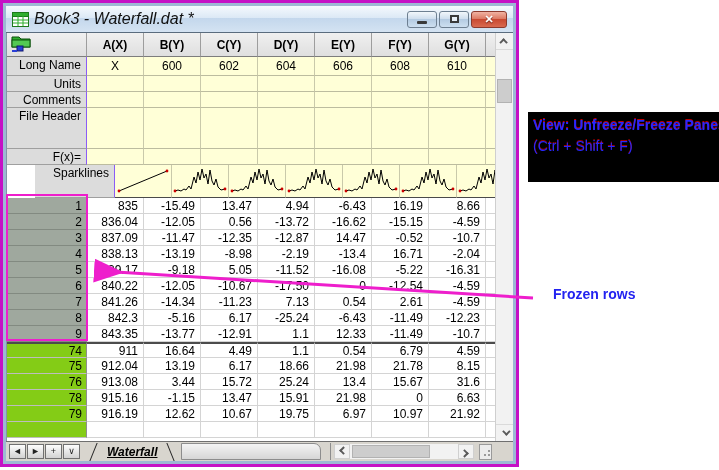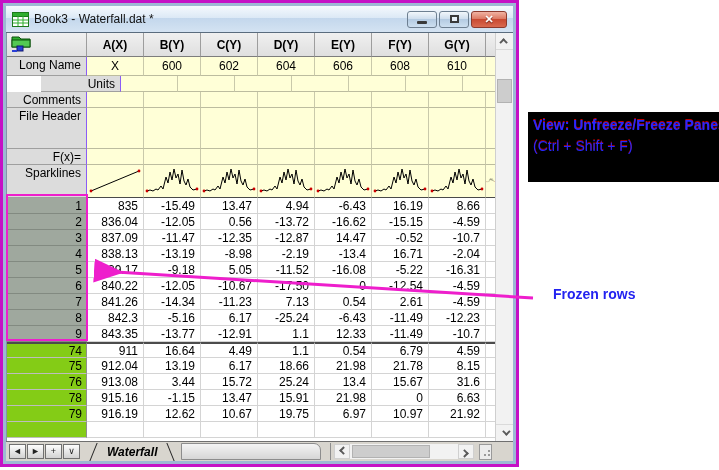--- a/index.html
+++ b/index.html
@@ -11,21 +11,21 @@
   }
   
   .win{position:absolute;left:0;top:0;width:513px;height:461px;border:3px solid #c511c5;}
   .frame{position:absolute;inset:0;border:3px solid #9db8d4;background:#cfdeee;}
   .titlebar{
     height:26px;display:flex;align-items:center;padding:0 4px;
     background:linear-gradient(#f5f9fd,#dce9f6 45%,#c3d7ec 46%,#d4e3f2);
     border-bottom:1px solid #8aa3bf;
   }
   .title-icon{width:17px;height:15px;margin:0 5px 0 2px;flex:0 0 auto;}
-  .title-text{font-size:12px;color:#111;flex:1 1 auto;white-space:nowrap;overflow:hidden;}
+  .title-text{font-size:16px;color:#111;flex:1 1 auto;white-space:nowrap;overflow:hidden;font-style:italic;}
   .winbtns{display:flex;gap:2px;margin-right:2px;}
   .wbtn{
     width:30px;height:17px;border:1px solid #6d7f91;border-radius:3px;
     background:linear-gradient(#f2f7fb,#cfdeee 45%,#b4cbe2 50%,#cddff0);
     display:flex;align-items:center;justify-content:center;box-sizing:border-box;
   }
   .wbtn.close{
     width:36px;border-color:#8c3a2d;
     background:linear-gradient(#f0b3a3,#dd7a64 45%,#c94a32 50%,#d96a50);
   }
@@ -35,25 +35,25 @@
   
   .client{position:absolute;left:0;right:0;top:26px;bottom:0;background:#eef2f6;border-top:1px solid #5a6c7e;}
   .gridwrap{position:absolute;left:0;top:0;width:490px;bottom:20px;overflow:hidden;background:#fff;border-left:1px solid #8496a8;box-sizing:border-box;}
   .row{display:flex;}
   .cell{box-sizing:border-box;flex:0 0 auto;display:flex;align-items:center;font-size:12px;color:#000;overflow:hidden;}
   .c-rowhdr{width:80px;}
   .c-data{width:57px;}
   .c-sliver{width:10px;}
   .r-colhdr{height:24px;font-weight:bold;}
   .r-longname{height:19px;}
-  .r-units{height:16px;margin-left:34px;}
+  .r-units{height:16px;}
   .r-comments{height:16px;}
   .r-fileheader{height:41px;}
   .r-fx{height:16px;}
-  .r-spark{height:33px;}
+  .r-spark{height:33px;padding-left:28px;}
   .r-data{height:16px;}
   .colhdr{
     background:linear-gradient(#f0f0f0,#dfdfdf);
     border-right:1px solid #9d9d9d;border-bottom:1px solid #7d7d7d;
     justify-content:center;
   }
   .corner{justify-content:flex-start;align-items:flex-start;padding:2px 0 0 3px;}
   .rowlabel{
     background:#dcdcdc;border-right:1px solid #8b5cf6;border-bottom:1px solid #9f9f9f;
     justify-content:flex-end;padding-right:5px;align-items:flex-start;padding-top:1px;
@@ -85,21 +85,21 @@
   
   .tabbar{
     position:absolute;left:0;right:0;bottom:0;height:20px;background:#d8d5ce;
     border-top:1px solid #6f6f6f;display:flex;align-items:center;padding-left:3px;box-sizing:border-box;
   }
   .tbtn{
     width:17px;height:15px;margin-right:1px;flex:0 0 auto;
     background:linear-gradient(#fdfdfd,#d2d2d2);border:1px solid #707070;box-sizing:border-box;
     display:flex;align-items:center;justify-content:center;font-size:9px;color:#222;line-height:1;
   }
-  .sheettab{position:relative;height:18px;padding:0 20px;display:flex;align-items:center;margin-left:6px;flex:0 0 auto;}
+  .sheettab{position:relative;height:18px;padding:0 20px;display:flex;align-items:center;margin-left:6px;flex:0 0 auto;text-decoration:underline;}
   .sheettab::before{content:"";position:absolute;left:6px;top:0;bottom:0;width:1px;background:#222;transform:skewX(-22deg);}
   .sheettab::after{content:"";position:absolute;right:6px;top:0;bottom:0;width:1px;background:#222;transform:skewX(22deg);}
   .sheettab .lbl{font-size:12px;font-weight:bold;font-style:italic;color:#000;}
   .tabstrip{width:138px;height:15px;margin-left:4px;background:linear-gradient(#f4f4f4,#d6d6d6);border:1px solid #8d8d8d;border-radius:0 7px 0 0;flex:0 0 auto;}
   .hscroll{display:flex;align-items:center;height:17px;margin-left:9px;border-left:1px solid #8d8d8d;padding-left:3px;flex:0 0 auto;}
   .hbtn{width:16px;height:15px;background:#f2f2f2;display:flex;align-items:center;justify-content:center;border:1px solid #d0d0d0;box-sizing:border-box;}
   .htrack{width:108px;height:15px;background:#f2f2f2;position:relative;}
   .hthumb{position:absolute;left:2px;top:1px;height:13px;width:78px;background:#cdcdcd;border:1px solid #b2b2b2;box-sizing:border-box;}
   .grip{width:13px;height:16px;margin-left:5px;background:#ececec;border:1px solid #9a9a9a;box-sizing:border-box;position:relative;flex:0 0 auto;}
   .grip::after{

